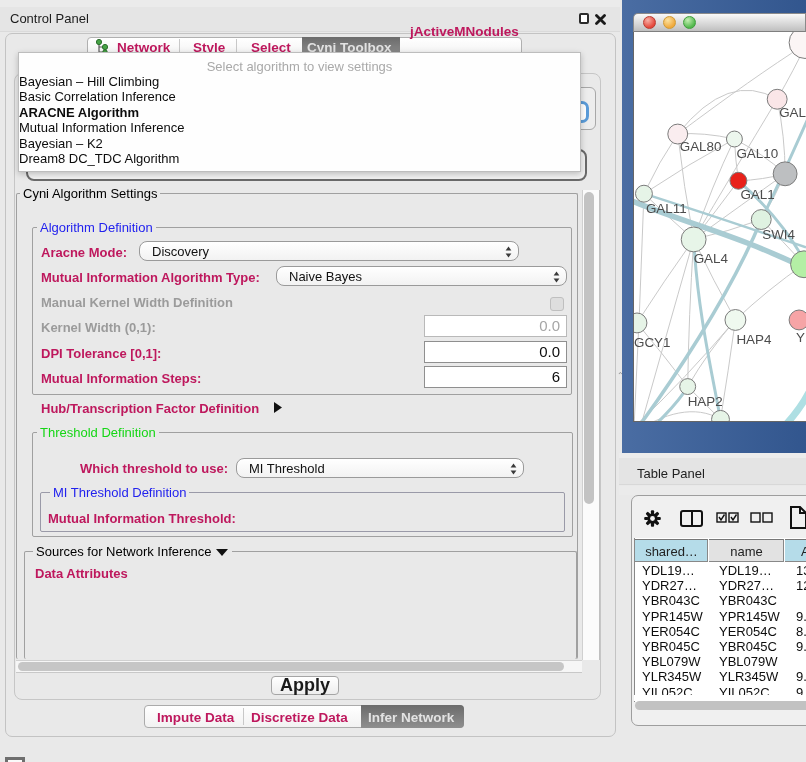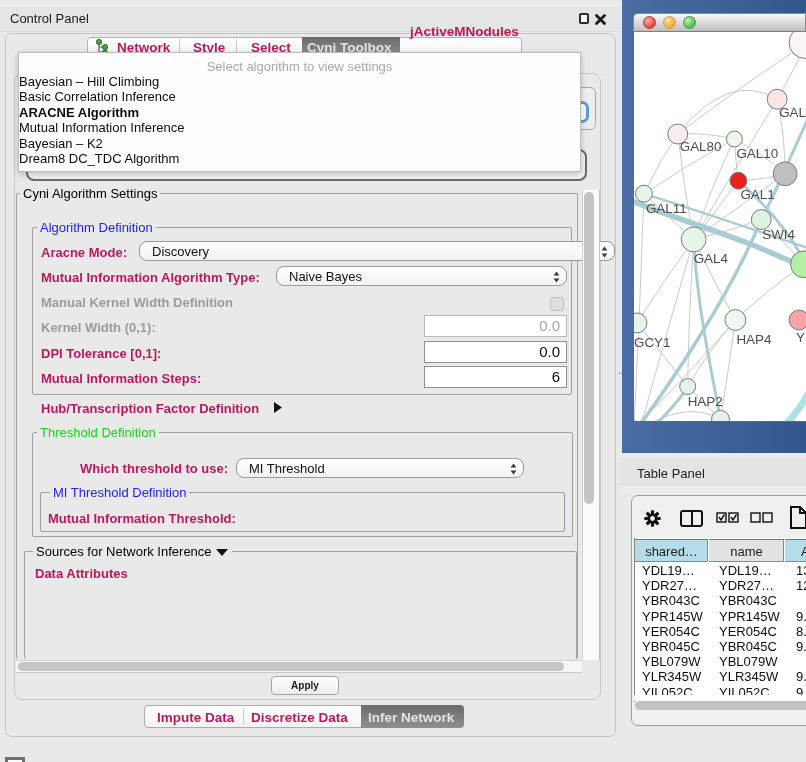--- a/index.html
+++ b/index.html
@@ -54,21 +54,21 @@
   <div class="abs" style="left:320px;top:101px;width:269px;height:22px;border:3px solid #5a9bd8;border-radius:7px;background:#fff;"></div>
   <div class="abs" style="left:26px;top:149px;width:561px;height:32px;border:2px solid #6a6a6a;border-radius:8px;background:#f1f1f1;"></div>
 
   <div class="grp" style="left:16px;top:193px;width:562px;height:466px;border-bottom:none;"></div>
   <div class="grplabel" style="left:20px;top:187px;">Cyni Algorithm Settings</div>
 
   <div class="grp" style="left:32px;top:227px;width:540px;height:168px;"></div>
   <div class="grplabel" style="left:37px;top:221px;color:#2222ee;">Algorithm Definition</div>
 
   <div class="abs t13 b" style="left:41px;top:245px;">Aracne Mode:</div>
-  <div class="combo" style="left:139px;top:241px;width:476px;height:20px;">
+  <div class="combo" style="left:139px;top:241px;width:380px;height:20px;">
     <span class="ct">Discovery</span>
     <svg class="arr" viewBox="0 0 7 12">
         <path d="M3.5,0.5 L6.4,4.6 L0.6,4.6 Z" fill="#3a3a3a"></path>
         <path d="M3.5,11.5 L6.4,7.4 L0.6,7.4 Z" fill="#3a3a3a"></path>
       </svg>
   </div>
 
   <div class="abs t13 b" style="left:41px;top:270px;">Mutual Information Algorithm Type:</div>
   <div class="combo" style="left:276px;top:266px;width:291px;height:20px;">
     <span class="ct">Naive Bayes</span>
@@ -118,21 +118,21 @@
       </svg></div>
 
   <div class="abs t13 b" style="left:35px;top:566px;">Data Attributes</div>
 
 
   <div class="abs" style="left:582px;top:190px;width:18px;height:470px;background:#fbfbfb;border-left:1px solid #d0d0d0;border-right:1px solid #c0c0c0;"></div>
   <div class="abs" style="left:584px;top:192px;width:10px;height:312px;background:#c3c3c3;border-radius:5px;"></div>
   <div class="abs" style="left:16px;top:660px;width:566px;height:13px;background:#f6f6f6;border-top:1px solid #d0d0d0;border-bottom:1px solid #c8c8c8;"></div>
   <div class="abs" style="left:18px;top:662px;width:546px;height:9px;background:#c6c6c6;border-radius:4.5px;"></div>
 
-  <div class="abs" style="left:271px;top:676px;width:68px;height:19px;background:linear-gradient(#ffffff,#ededed);border:1px solid #a5a5a5;border-radius:4px;text-align:center;font-size:10px;font-weight:700;line-height:17px;color:#1a1a1a;">Apply</div>
+  <div class="abs" style="left:271px;top:676px;width:68px;height:19px;background:linear-gradient(#ffffff,#ededed);border:1px solid #a5a5a5;border-radius:4px;text-align:center;font-size:18px;font-weight:700;line-height:17px;color:#1a1a1a;">Apply</div>
 
   <div class="abs" style="left:144px;top:705px;width:320px;height:23px;background:linear-gradient(#ffffff,#f2f2f2);border:1px solid #ababab;border-radius:4px;"></div>
   <div class="abs" style="left:243px;top:708px;width:1px;height:17px;background:#c8c8c8;"></div>
   <div class="abs" style="left:361px;top:705px;width:103px;height:23px;background:linear-gradient(#6b6b6b,#8f8f8f);border-radius:0 4px 4px 0;"></div>
   <div class="abs t13 b tabt" style="left:157px;top:710px;">Impute Data</div>
   <div class="abs t13 b tabt" style="left:251px;top:710px;">Discretize Data</div>
   <div class="abs t13 b tabt" style="left:368px;top:710px;color:#e3e3e3;">Infer Network</div>
 
   <div class="abs" style="left:5px;top:757px;width:20px;height:10px;border:3px solid #6e6e6e;background:#fafafa;"></div>
 

